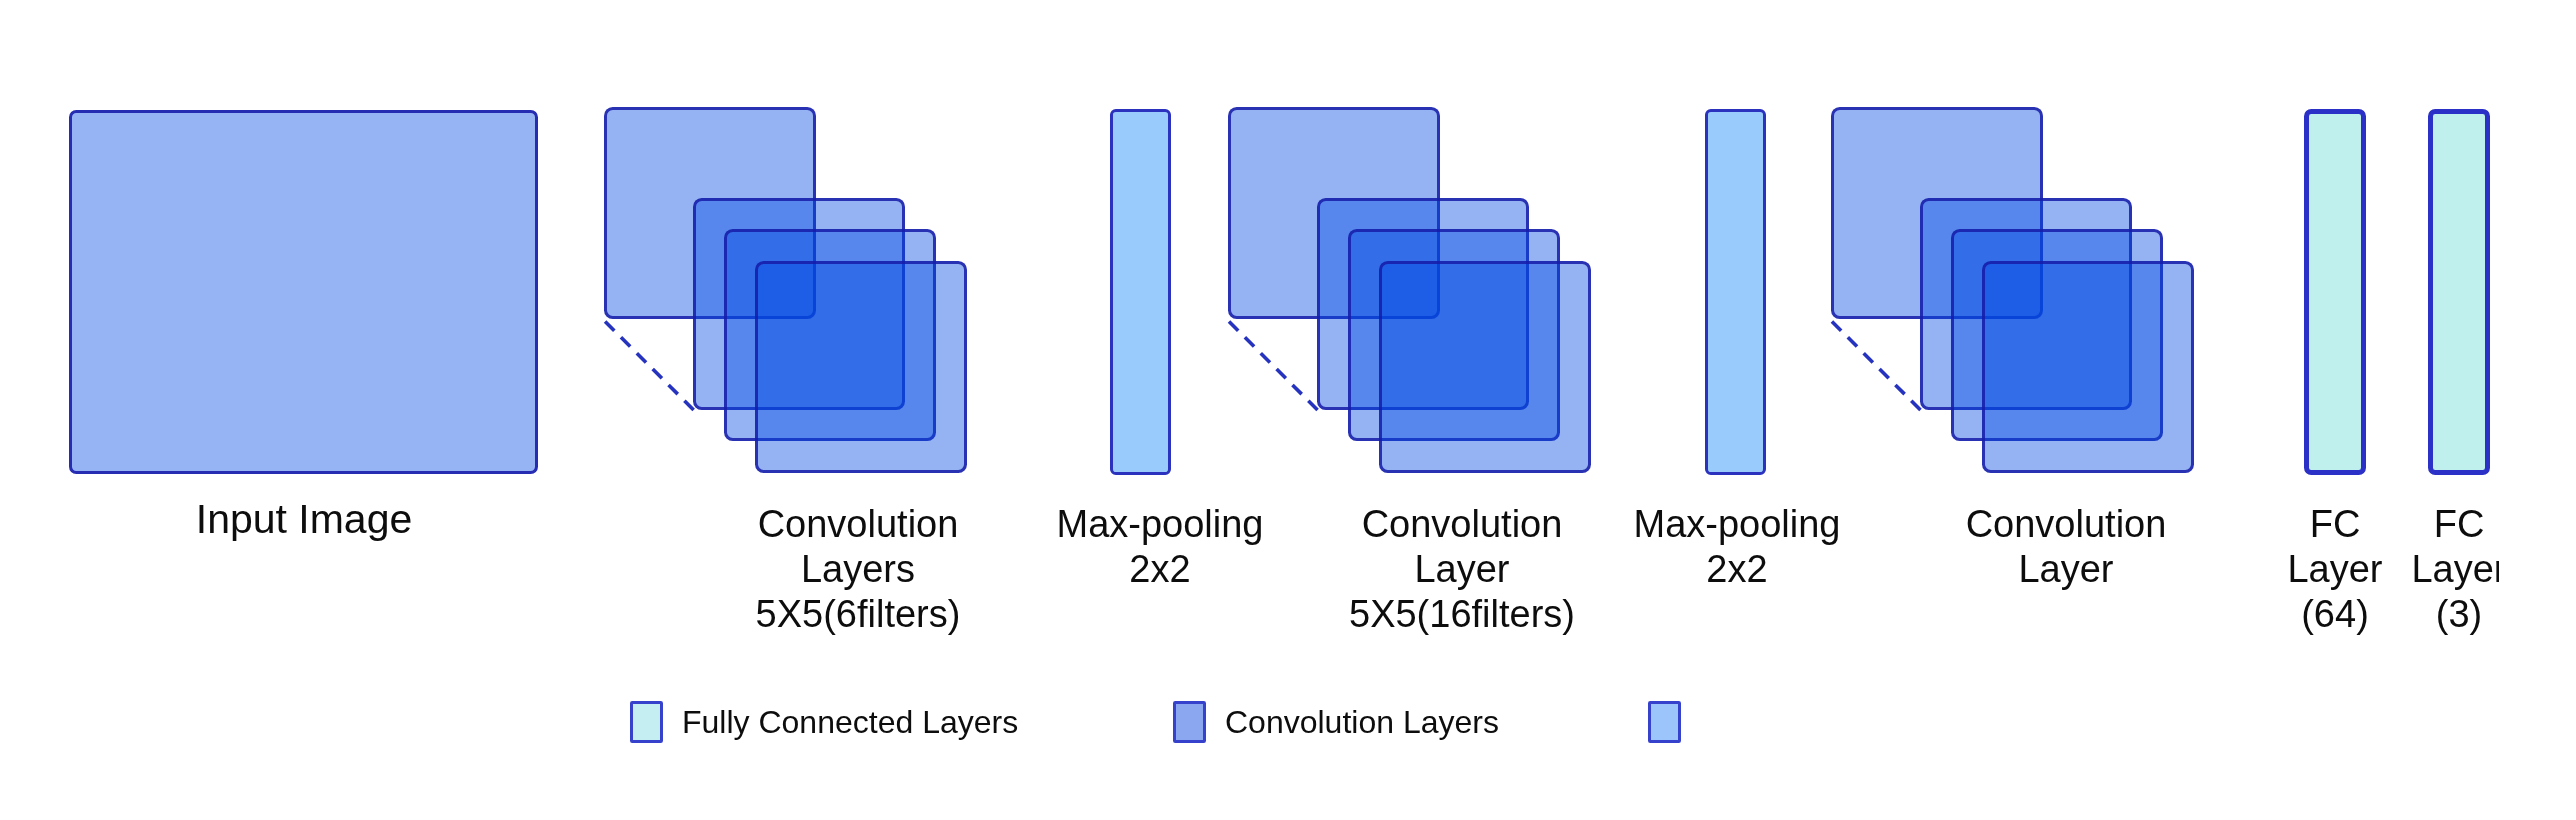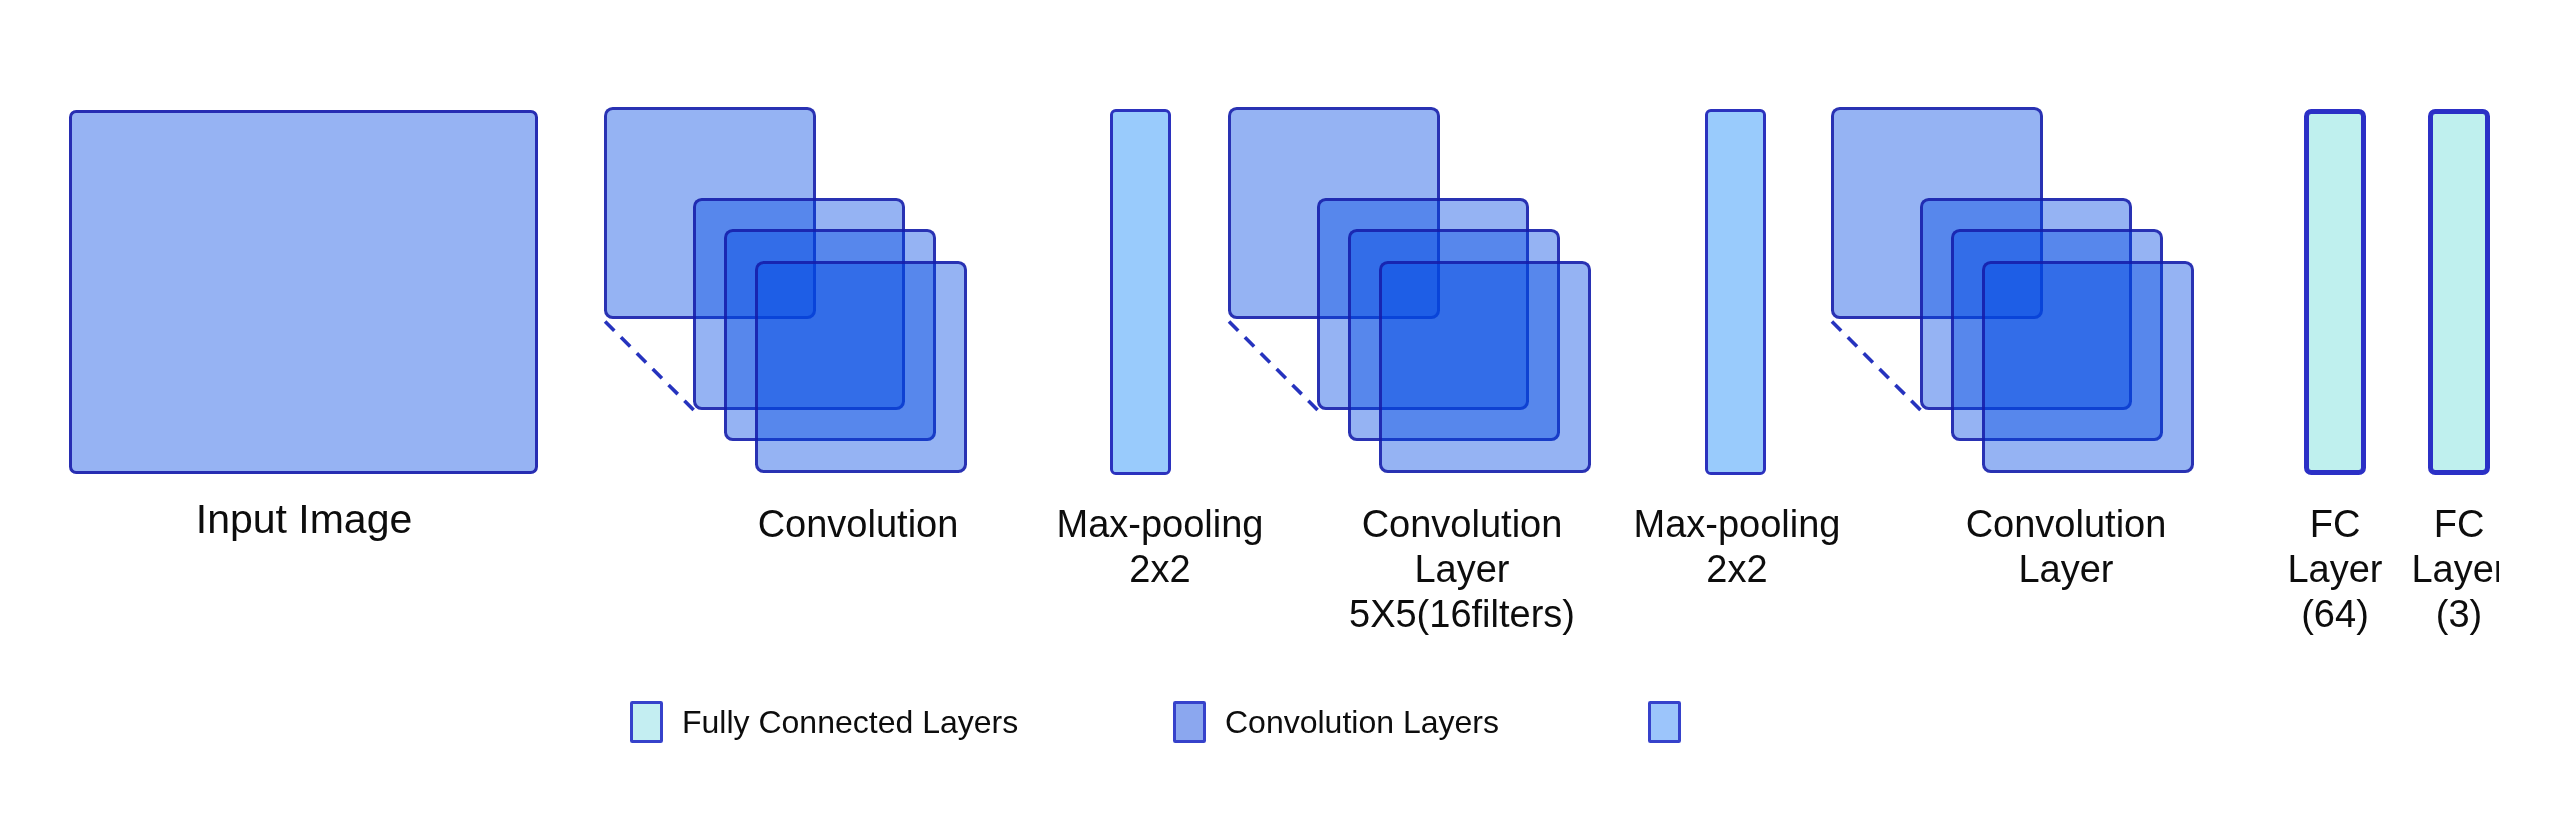--- a/index.html
+++ b/index.html
@@ -102,20 +102,22 @@
     <line x1="1698" y1="444" x2="1821" y2="567"></line>
     <line x1="2531" y1="444" x2="2654" y2="567"></line>
   </svg>
 
   <div class="node-label big" style="left:304px;top:495px;">
     <div>Input Image</div>
   </div>
 
   <div class="node-label" style="left:858px;top:502px;">
     <div>Convolution</div>
+    <div>Layers</div>
+    <div>5X5(6filters)</div>
   </div>
 
   <div class="node-label" style="left:1160px;top:502px;">
     <div>Max-pooling</div>
     <div>2x2</div>
   </div>
 
   <div class="node-label" style="left:1462px;top:502px;">
     <div>Convolution</div>
     <div>Layer</div>

